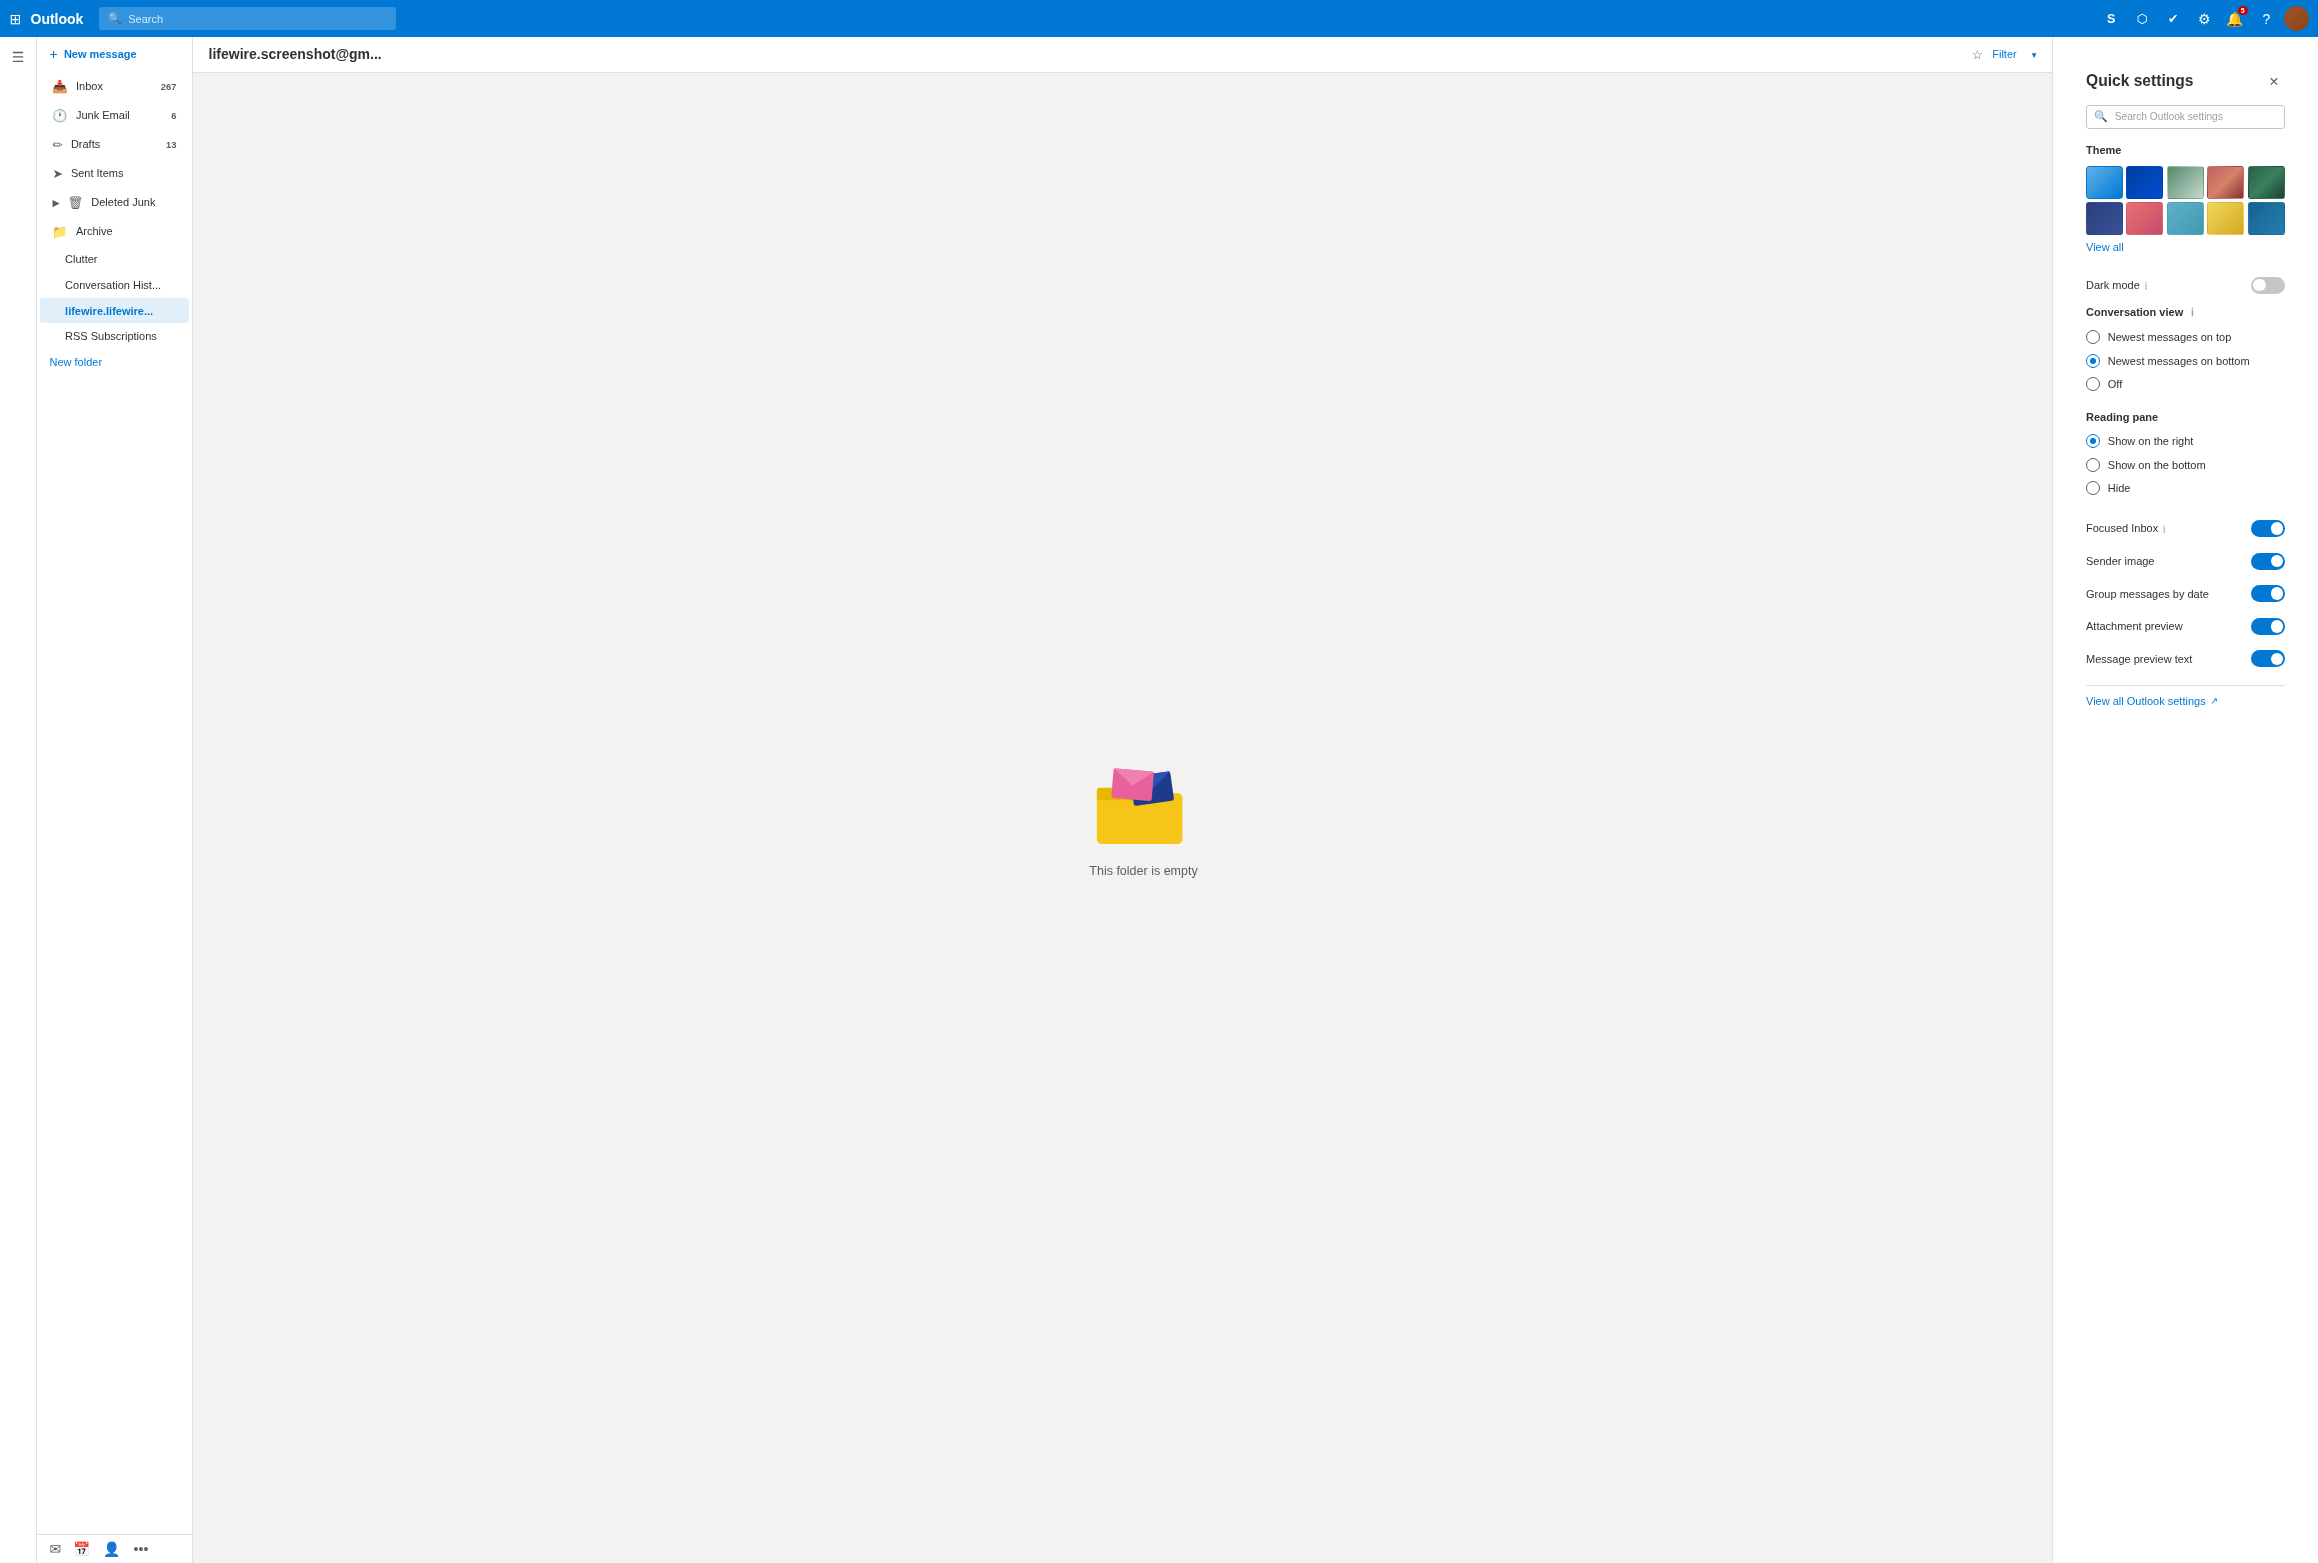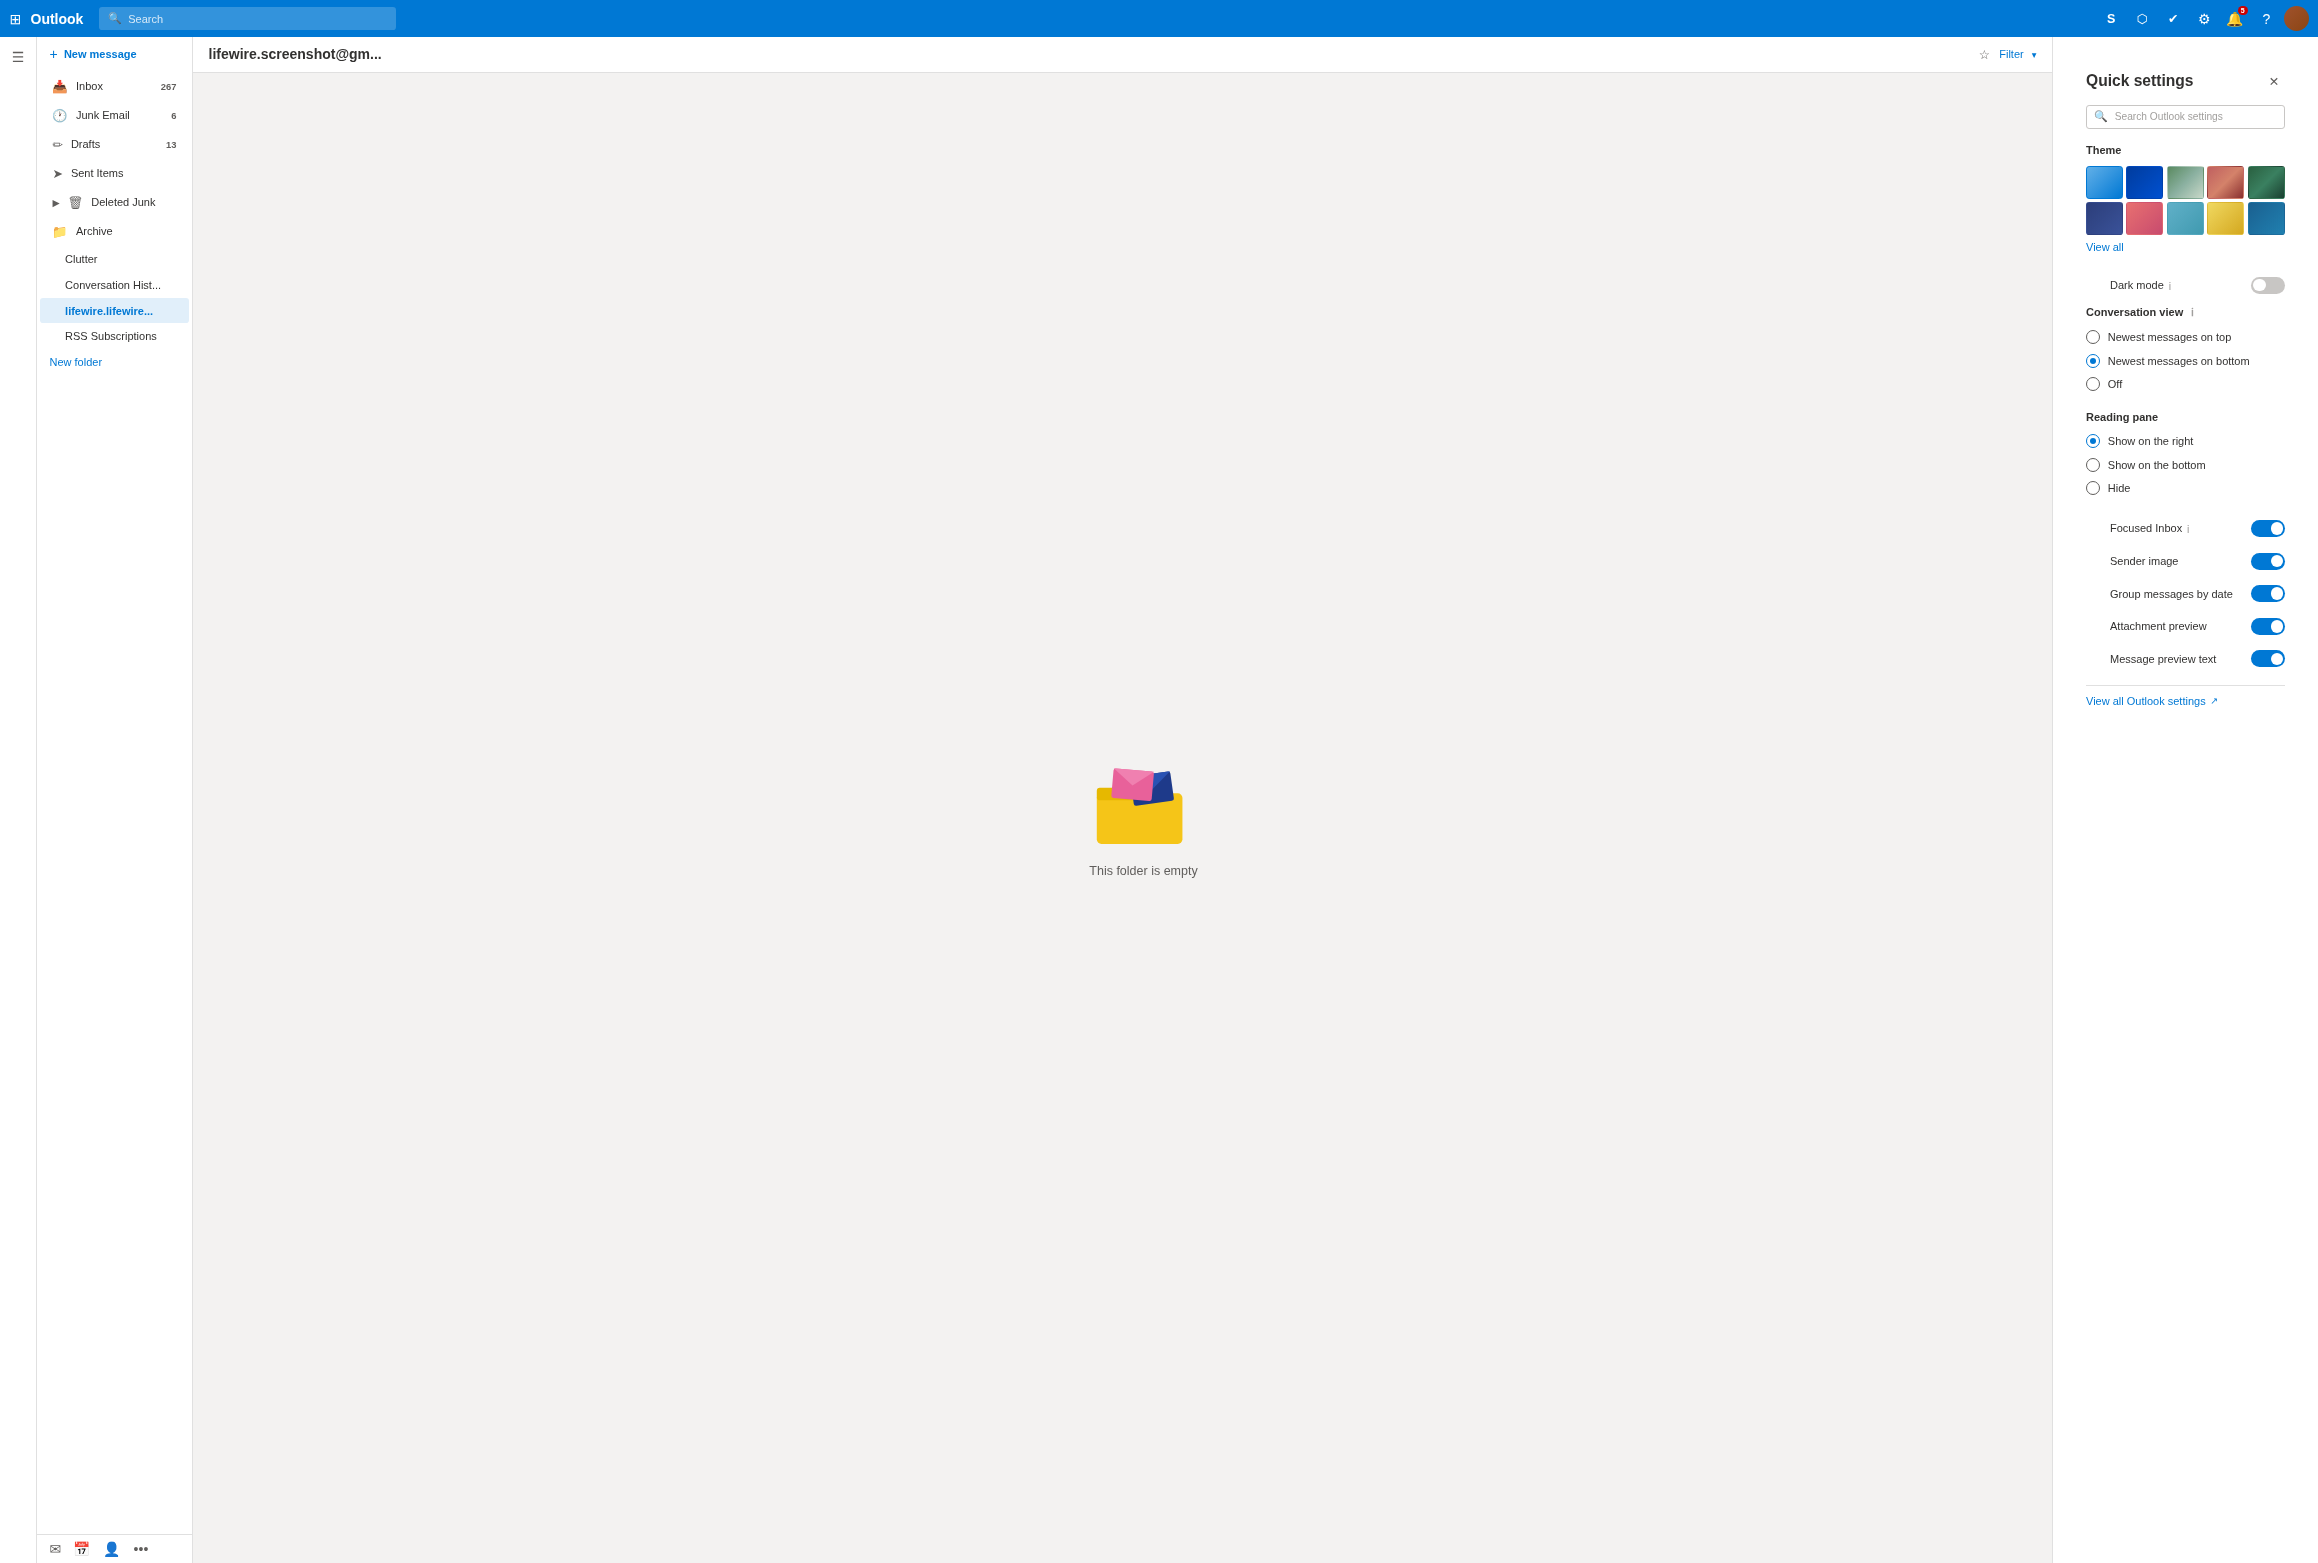--- a/index.html
+++ b/index.html
@@ -182,21 +182,21 @@
       padding: 9.4px 15.6px;
       background: #fff;
       border-bottom: 0.8px solid #e0e0e0;
       gap: 9.4px;
     }
     .folder-name { font-size: 14px; font-weight: 600; color: #323130; flex: 1; }
     .folder-star { color: #605e5c; font-size: 12.5px; cursor: pointer; }
     .filter-btn {
       display: flex;
       align-items: center;
-      gap: 8px;
+      gap: 15px;
       color: #0078d4;
       cursor: pointer;
       font-size: 11px;
     }
     .filter-chevron { font-size: 9.4px; }
 
     
     .empty-state {
       flex: 1;
       display: flex;
@@ -281,21 +281,20 @@
       cursor: pointer;
       margin-bottom: 15.6px;
     }
 
     
     .setting-row {
       display: flex;
       align-items: center;
       padding: 7.8px 0;
       border-bottom: none;
-      margin-left: 24px;
     }
     .setting-label {
       flex: 1;
       font-size: 11px;
       color: #323130;
       display: flex;
       align-items: center;
       gap: 4.7px;
     }
     .setting-info {

